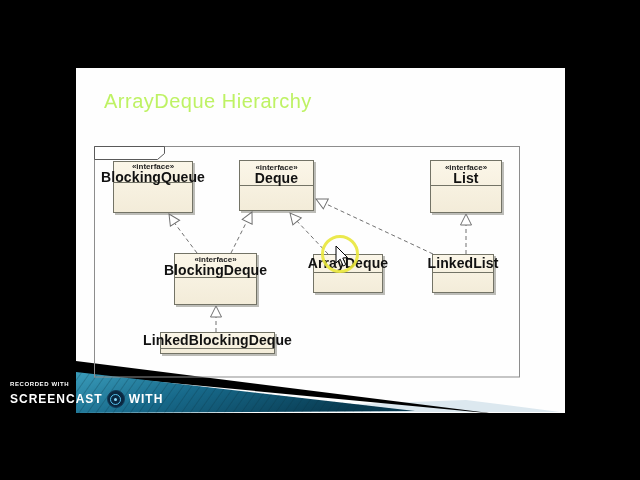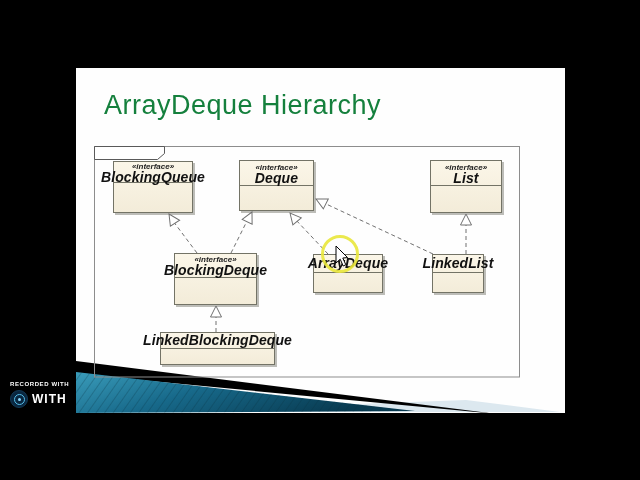--- a/index.html
+++ b/index.html
@@ -7,54 +7,53 @@
     width:640px;height:480px;position:relative;overflow:hidden;
     background:#000;font-family:"Liberation Sans",sans-serif;
   }
   
   .slide{
     position:absolute;left:76px;top:68px;width:489px;height:345px;
     background:#fefefe;
   }
   .slide-title{
     position:absolute;left:104px;top:90px;
-    font-size:27px;color:#15803d;letter-spacing:.5px;
+    font-size:20px;color:#bef264;letter-spacing:.5px;
   }
   .frame-tab-label{
     position:absolute;left:99px;top:148px;
     font-size:8px;font-weight:bold;color:#111;letter-spacing:.2px;
   }
   
   .uml-node{
     position:absolute;
     background:linear-gradient(#fbf6e8,#f3ecd9);
     border:1px solid #737366;
     box-shadow:2px 2px 0 rgba(110,110,100,.45);
     box-sizing:border-box;
-    font-style:italic;
   }
   .uml-head{
     display:flex;flex-direction:column;justify-content:center;align-items:center;
     border-bottom:1px solid #737366;box-sizing:border-box;
   }
   .uml-stereo{font-size:8px;font-weight:bold;color:#222;line-height:10px;}
   .uml-name{font-size:14px;font-weight:bold;color:#111;line-height:11px;letter-spacing:.1px;}
   .n-blockingqueue{left:113px;top:161px;width:80px;height:52px;}
   .n-blockingqueue .uml-head{height:21px;}
   .n-deque{left:239px;top:160px;width:75px;height:51px;}
   .n-deque .uml-head{height:25px;}
   .n-list{left:430px;top:160px;width:72px;height:53px;}
   .n-list .uml-head{height:25px;}
   .n-blockingdeque{left:174px;top:253px;width:83px;height:52px;}
   .n-blockingdeque .uml-head{height:24px;}
   .n-arraydeque{left:313px;top:254px;width:70px;height:39px;}
   .n-arraydeque .uml-head{height:18px;}
-  .n-linkedlist{left:432px;top:254px;width:52px;height:39px;}
+  .n-linkedlist{left:432px;top:254px;width:62px;height:39px;}
   .n-linkedlist .uml-head{height:18px;}
-  .n-linkedblockingdeque{left:160px;top:332px;width:115px;height:33px;}
+  .n-linkedblockingdeque{left:160px;top:332px;width:115px;height:22px;}
   .n-linkedblockingdeque .uml-head{height:16px;}
   
   .overlay{position:absolute;left:0;top:0;pointer-events:none;}
   
   .wm{position:absolute;left:10px;top:381px;color:#fff;}
   .wm-line1{font-size:6px;font-weight:bold;letter-spacing:.6px;}
   .wm-row{display:flex;align-items:center;gap:4px;margin-top:3px;}
   .wm-brand{font-size:12px;font-weight:bold;letter-spacing:1px;}
   .wm-disc{
     width:16px;height:16px;border-radius:50%;
@@ -160,20 +159,21 @@
     <path d="M0,0 L-5.5,11 L5.5,11 Z" transform="translate(216,306)"></path>
   </g>
 
   <circle cx="340" cy="254" r="17.5" fill="none" stroke="#e9e73b" stroke-width="3" opacity="0.9"></circle>
   <polygon points="336,246 336,263 340.2,259.2 343.2,266 345.8,264.7 342.8,258 347.6,257.6" fill="#ffffff" stroke="#000" stroke-width="1"></polygon>
 </svg>
 
 <div class="wm">
   <div class="wm-line1">RECORDED WITH</div>
   <div class="wm-row">
+    <span class="wm-brand">SCREENCAST</span>
     <span class="wm-disc">
       <span class="wm-ring">
           <span class="wm-dot"></span>
         </span>
     </span>
     <span class="wm-brand">WITH</span>
   </div>
 </div>
 
 </body></html>

